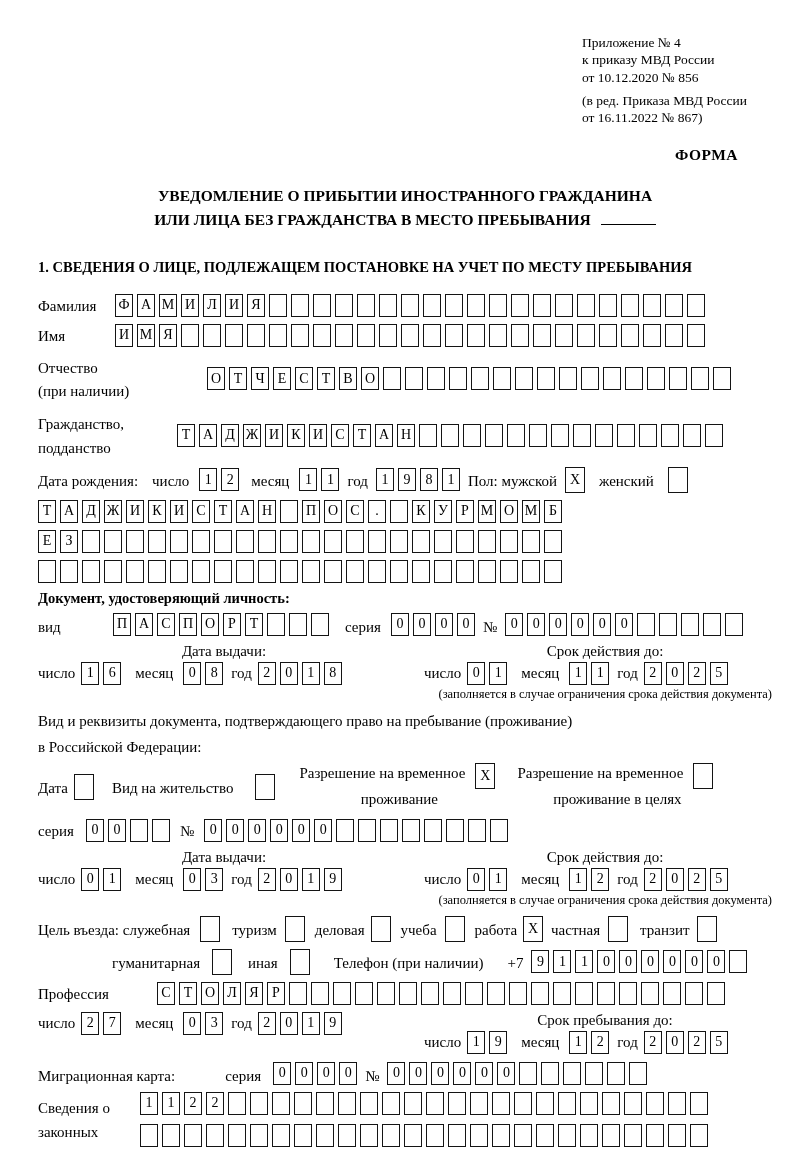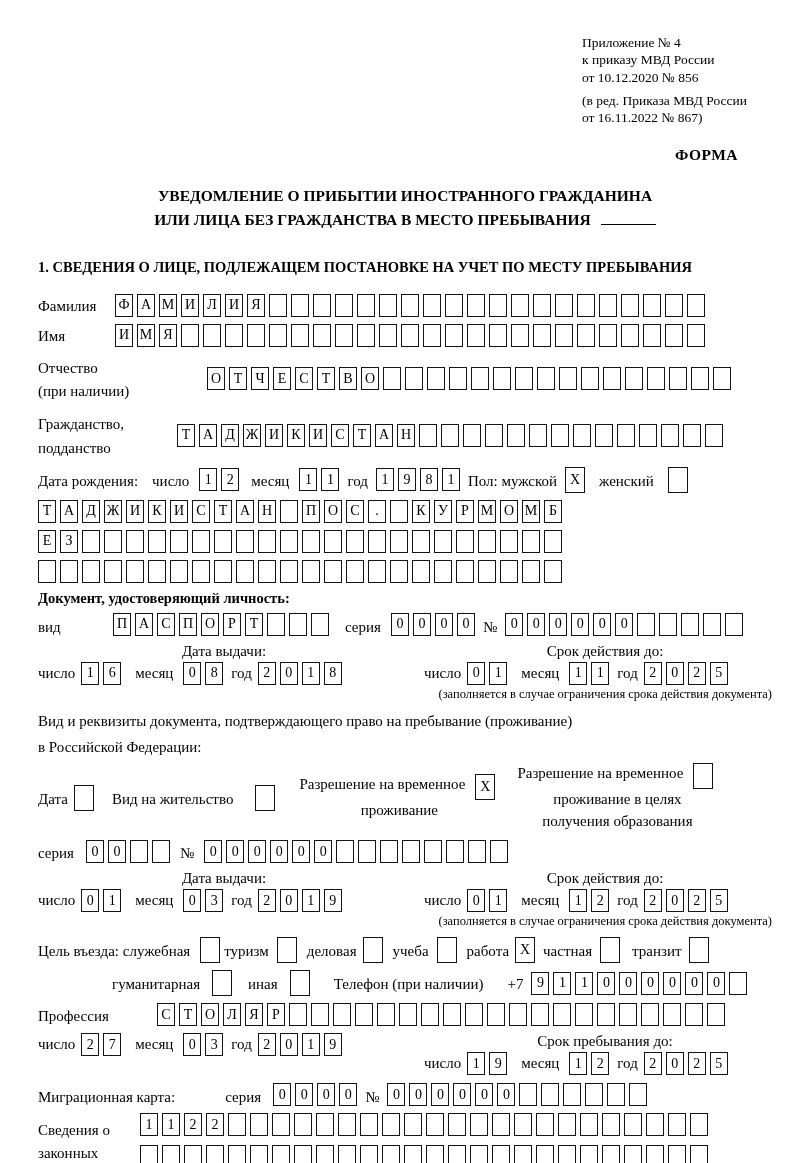--- a/index.html
+++ b/index.html
@@ -416,21 +416,20 @@
     <div>проживание</div>
   </span>
   <span class="opt-block" style="margin-left:18px">
     <span class="opt-line">
       <span>Разрешение на временное</span>
       <span class="boxes check">
           <span class="cell"></span>
         </span>
     </span>
     <div>проживание в целях</div>
-    <div>получения образования</div>
   </span>
 </div>
 
 <div class="frow" style="align-items:center;margin-top:8px">
   <span class="dlabel">серия</span>
   <span class="boxes" style="margin-left:12px">
       <span class="cell">0</span>
       <span class="cell">0</span>
       <span class="cell"></span>
       <span class="cell"></span>
@@ -500,21 +499,21 @@
     </div>
   </div>
 </div>
 <div class="note">(заполняется в случае ограничения срока действия документа)</div>
 
 <div class="frow" style="align-items:center;margin-top:2px">
   <span class="dlabel">Цель въезда: служебная</span>
   <span class="boxes check" style="margin-left:10px">
       <span class="cell"></span>
     </span>
-  <span class="dlabel" style="">туризм</span>
+  <span class="dlabel" style="margin-left:8px">туризм</span>
   <span class="boxes check" style="margin-left:8px">
       <span class="cell"></span>
     </span>
   <span class="dlabel" style="margin-left:6px">деловая</span>
   <span class="boxes check" style="margin-left:6px">
       <span class="cell"></span>
     </span>
   <span class="dlabel" style="margin-left:6px">учеба</span>
   <span class="boxes check" style="margin-left:8px">
       <span class="cell"></span>

